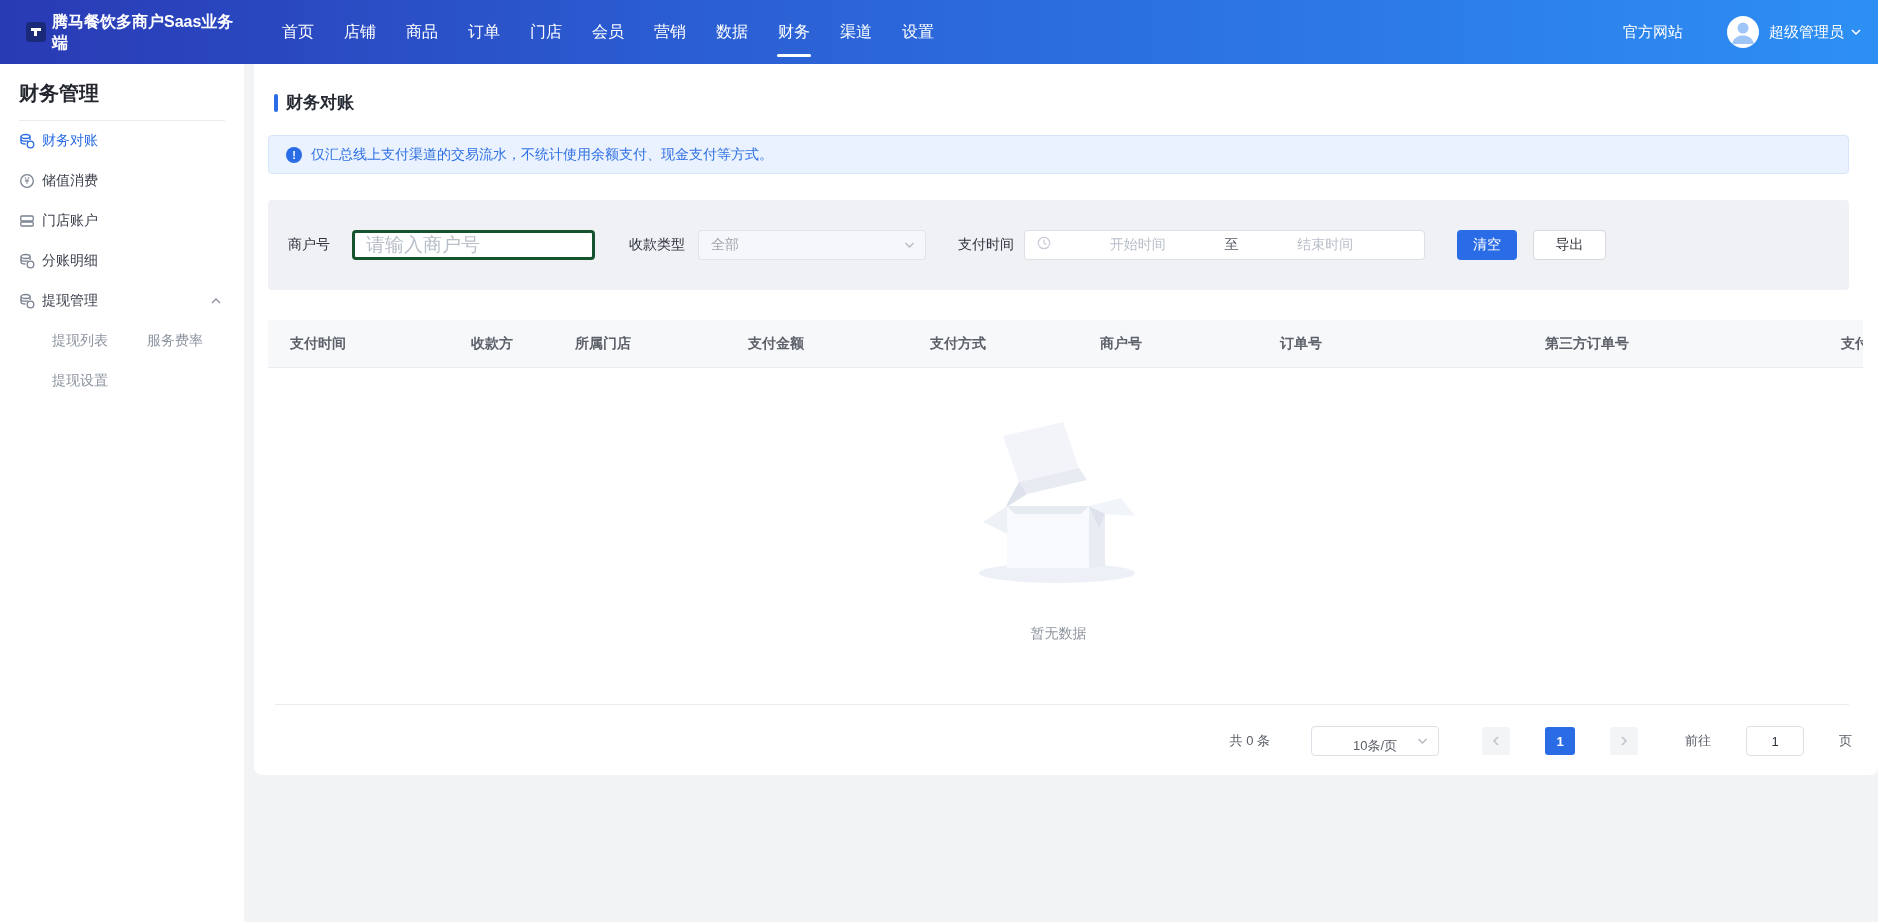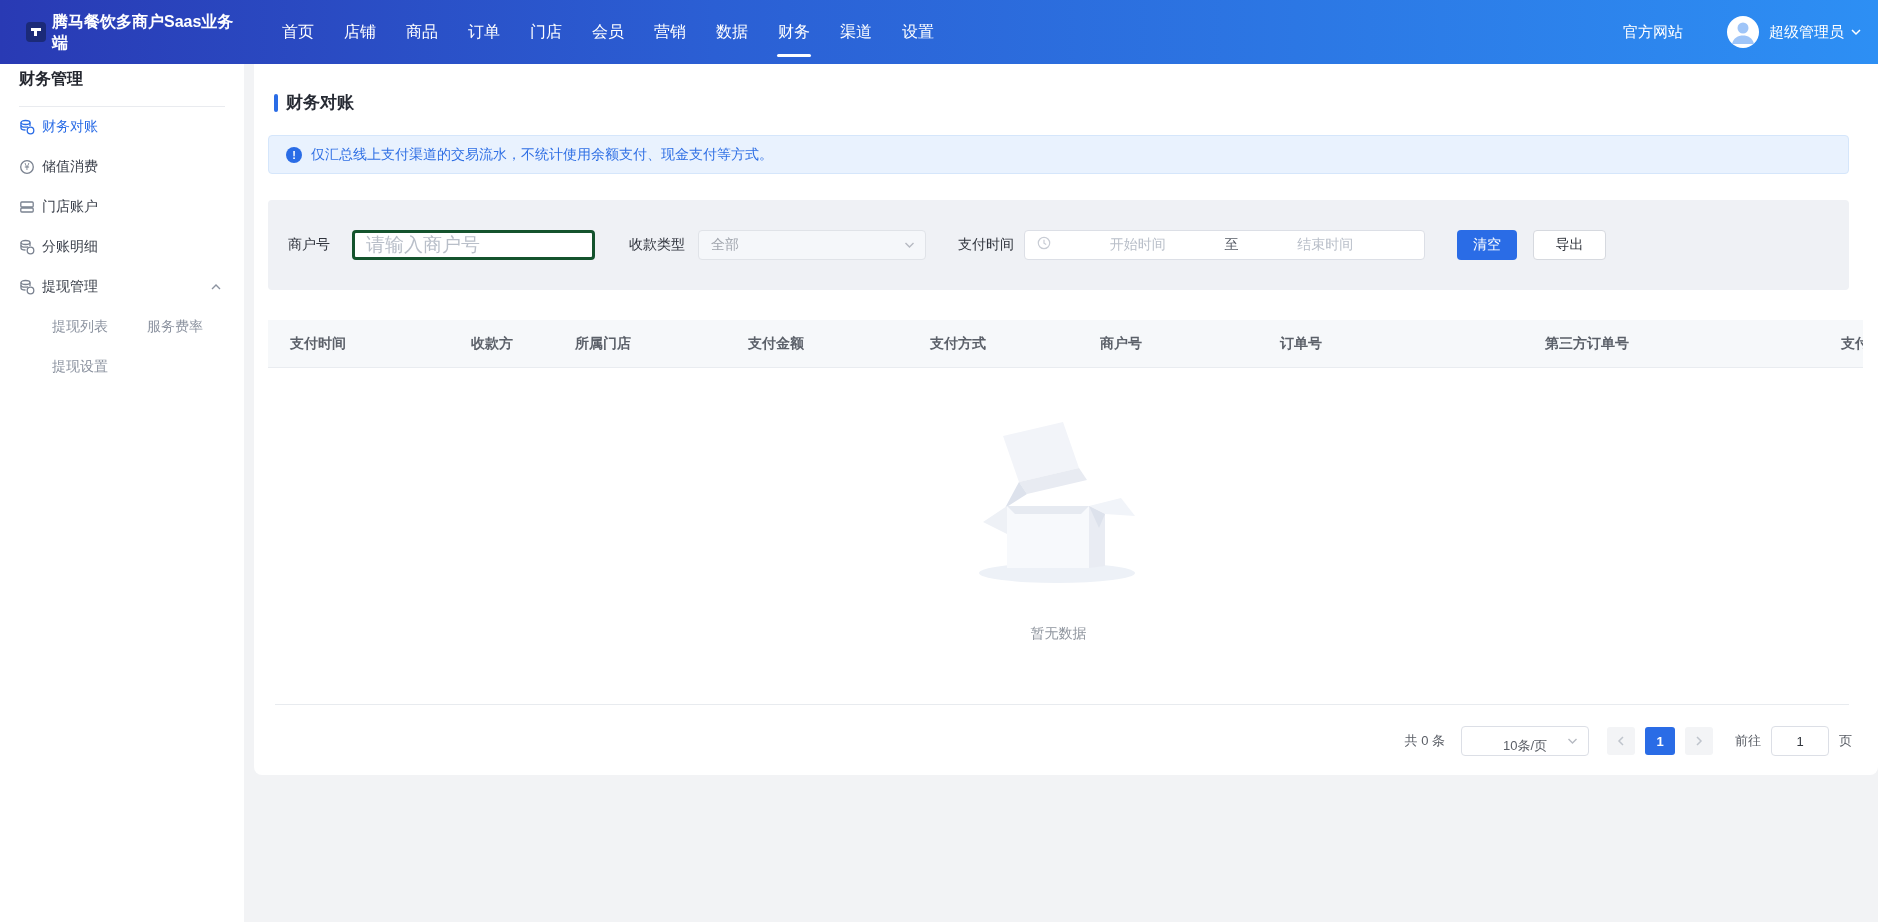--- a/index.html
+++ b/index.html
@@ -23,21 +23,21 @@
     bottom:7px; width:34px; height:3px; border-radius:2px; background:#fff; }
   .topbar-right{ margin-left:auto; display:flex; align-items:center; }
   .official-site{ font-size:15px; color:#fff; cursor:pointer; margin-right:44px; }
   .avatar{ width:32px; height:32px; border-radius:50%; background:#fff; display:flex; align-items:flex-end;
     justify-content:center; overflow:hidden; cursor:pointer; }
   .user-name{ margin-left:10px; font-size:15px; color:#fff; cursor:pointer; }
   .user-caret{ margin-left:6px; display:flex; align-items:center; cursor:pointer; }
 
   
   .sidebar{ position:absolute; left:0; top:64px; width:244px; bottom:0; background:#fff; }
-  .sidebar-title{ margin:4px 0 0 19px; font-size:16px; font-weight:bold; color:#23262e; line-height:22px; }
+  .sidebar-title{ margin:18px 0 0 19px; font-size:20px; font-weight:bold; color:#23262e; line-height:22px; }
   .sidebar-divider{ margin:16px 0 0 19px; width:206px; height:1px; background:#e9ebef; }
   .side-item{ height:40px; display:flex; align-items:center; padding-left:19px; font-size:14px;
     color:#3b404b; cursor:pointer; position:relative; }
   .side-item .icon{ width:16px; height:16px; margin-right:7px; color:#7a8290; display:flex; }
   .side-item.active{ color:var(--accent,#2a6ce6); }
   .side-item.active .icon{ color:var(--accent,#2a6ce6); }
   .side-caret{ position:absolute; right:22px; top:50%; transform:translateY(-50%); display:flex; }
   .submenu{ display:grid; grid-template-columns:95px auto; padding-left:52px; }
   .submenu a{ height:40px; display:flex; align-items:center; font-size:14px; color:#8c93a0;
     cursor:pointer; text-decoration:none; }
@@ -84,21 +84,21 @@
     color:#5b6069; white-space:nowrap; }
   .th.i0{left:22px}.th.i1{left:203px}.th.i2{left:307px}.th.i3{left:480px}.th.i4{left:662px}
   .th.i5{left:832px}.th.i6{left:1012px}.th.i7{left:1277px}.th.i8{left:1573px}
 
   .empty-illustration{ position:absolute; left:723px; top:352px; }
   .empty-text{ position:absolute; left:0; right:15px; top:561px; text-align:center;
     font-size:14px; color:#8f959e; }
 
   .pager-divider{ position:absolute; left:21px; right:29px; top:640px; height:1px; background:#e8ebef; }
   .pager{ position:absolute; right:26px; top:662px; height:30px; display:flex; align-items:center;
-    font-size:13px; color:#5a5e66; }
+    font-size:13px; color:#5a5e66;gap:25px; }
   .pager-total{ margin-right:16px; }
   .page-size-select{ position:relative; width:128px; height:30px; border:1px solid #dcdfe6; border-radius:4px;
     background:#fff; display:flex; align-items:flex-end; justify-content:center; cursor:pointer; color:#5a5e66; }
   .page-size-select .caret{ position:absolute; right:10px; top:50%; transform:translateY(-50%); display:flex; }
   .pg-btn{ width:28px; height:28px; border-radius:3px; background:#f3f4f6; display:flex; align-items:center;
     justify-content:center; cursor:pointer; margin-left:10px; }
   .pg-btn.prev{ margin-left:18px; }
   .pg-current{ width:30px; height:28px; border-radius:3px; background:var(--accent,#2a6ce6); color:#fff;
     font-weight:bold; display:flex; align-items:center; justify-content:center; margin-left:10px; cursor:pointer; }
   .goto-label{ margin-left:22px; }

